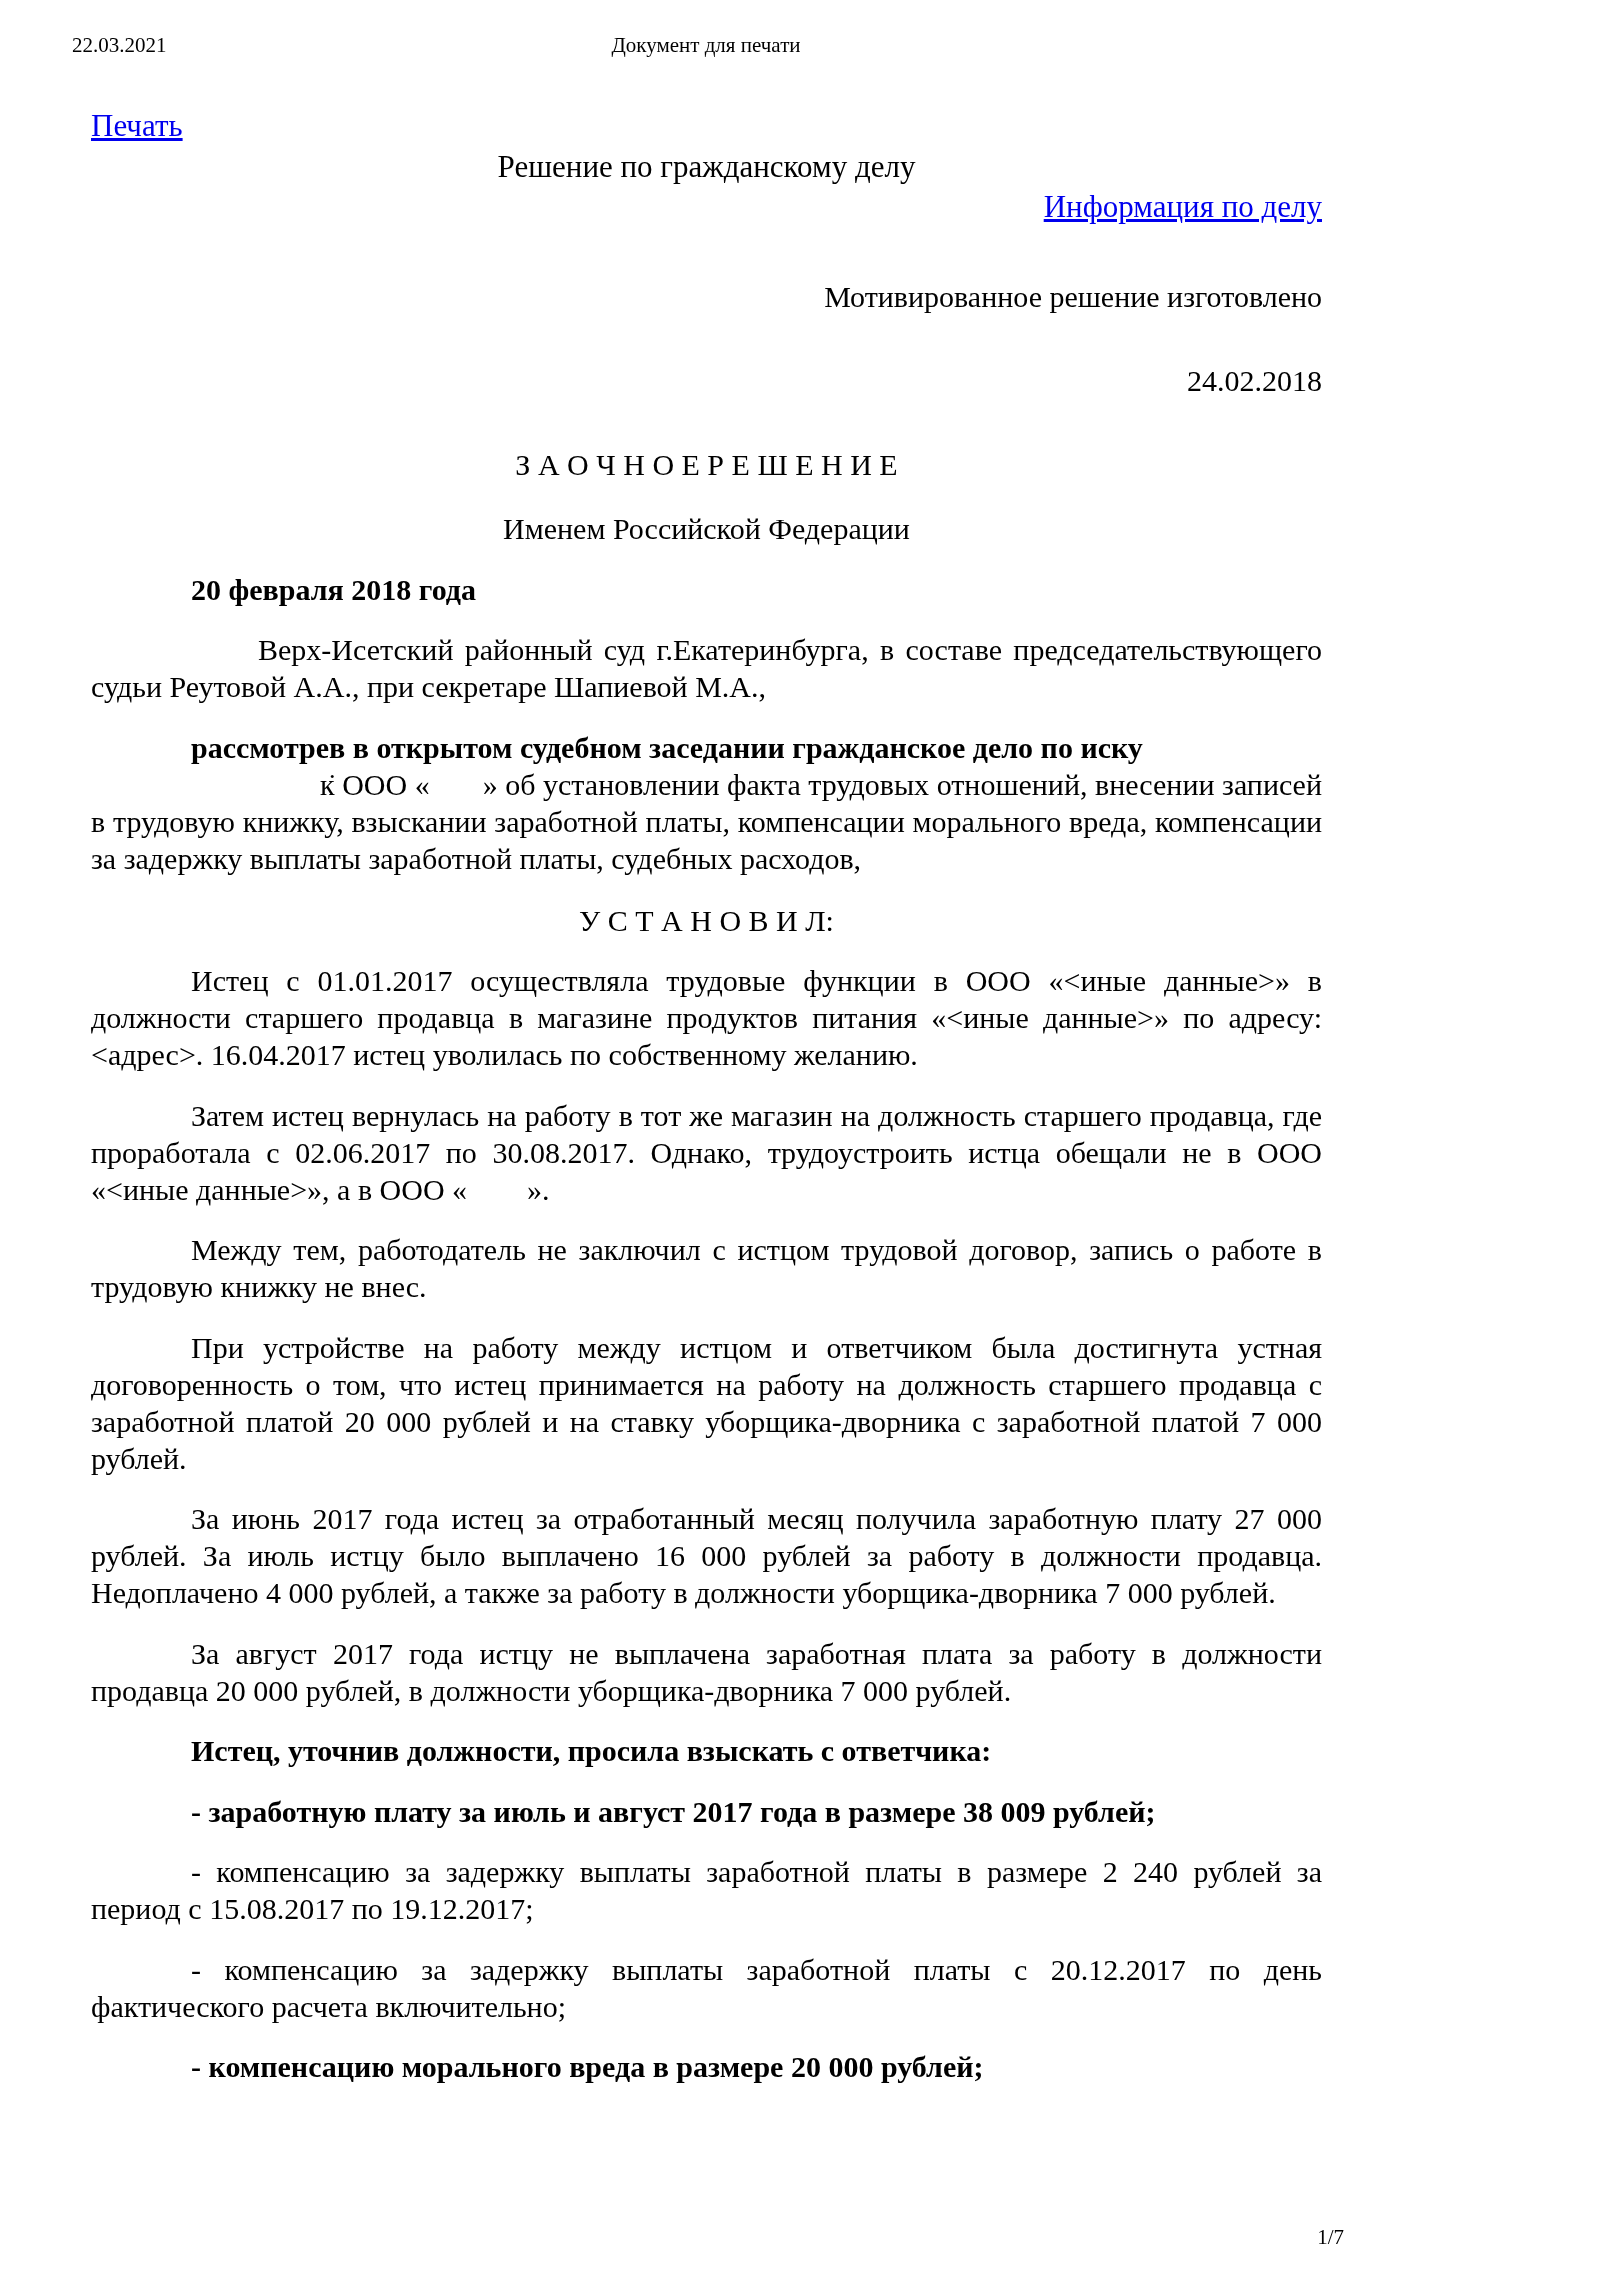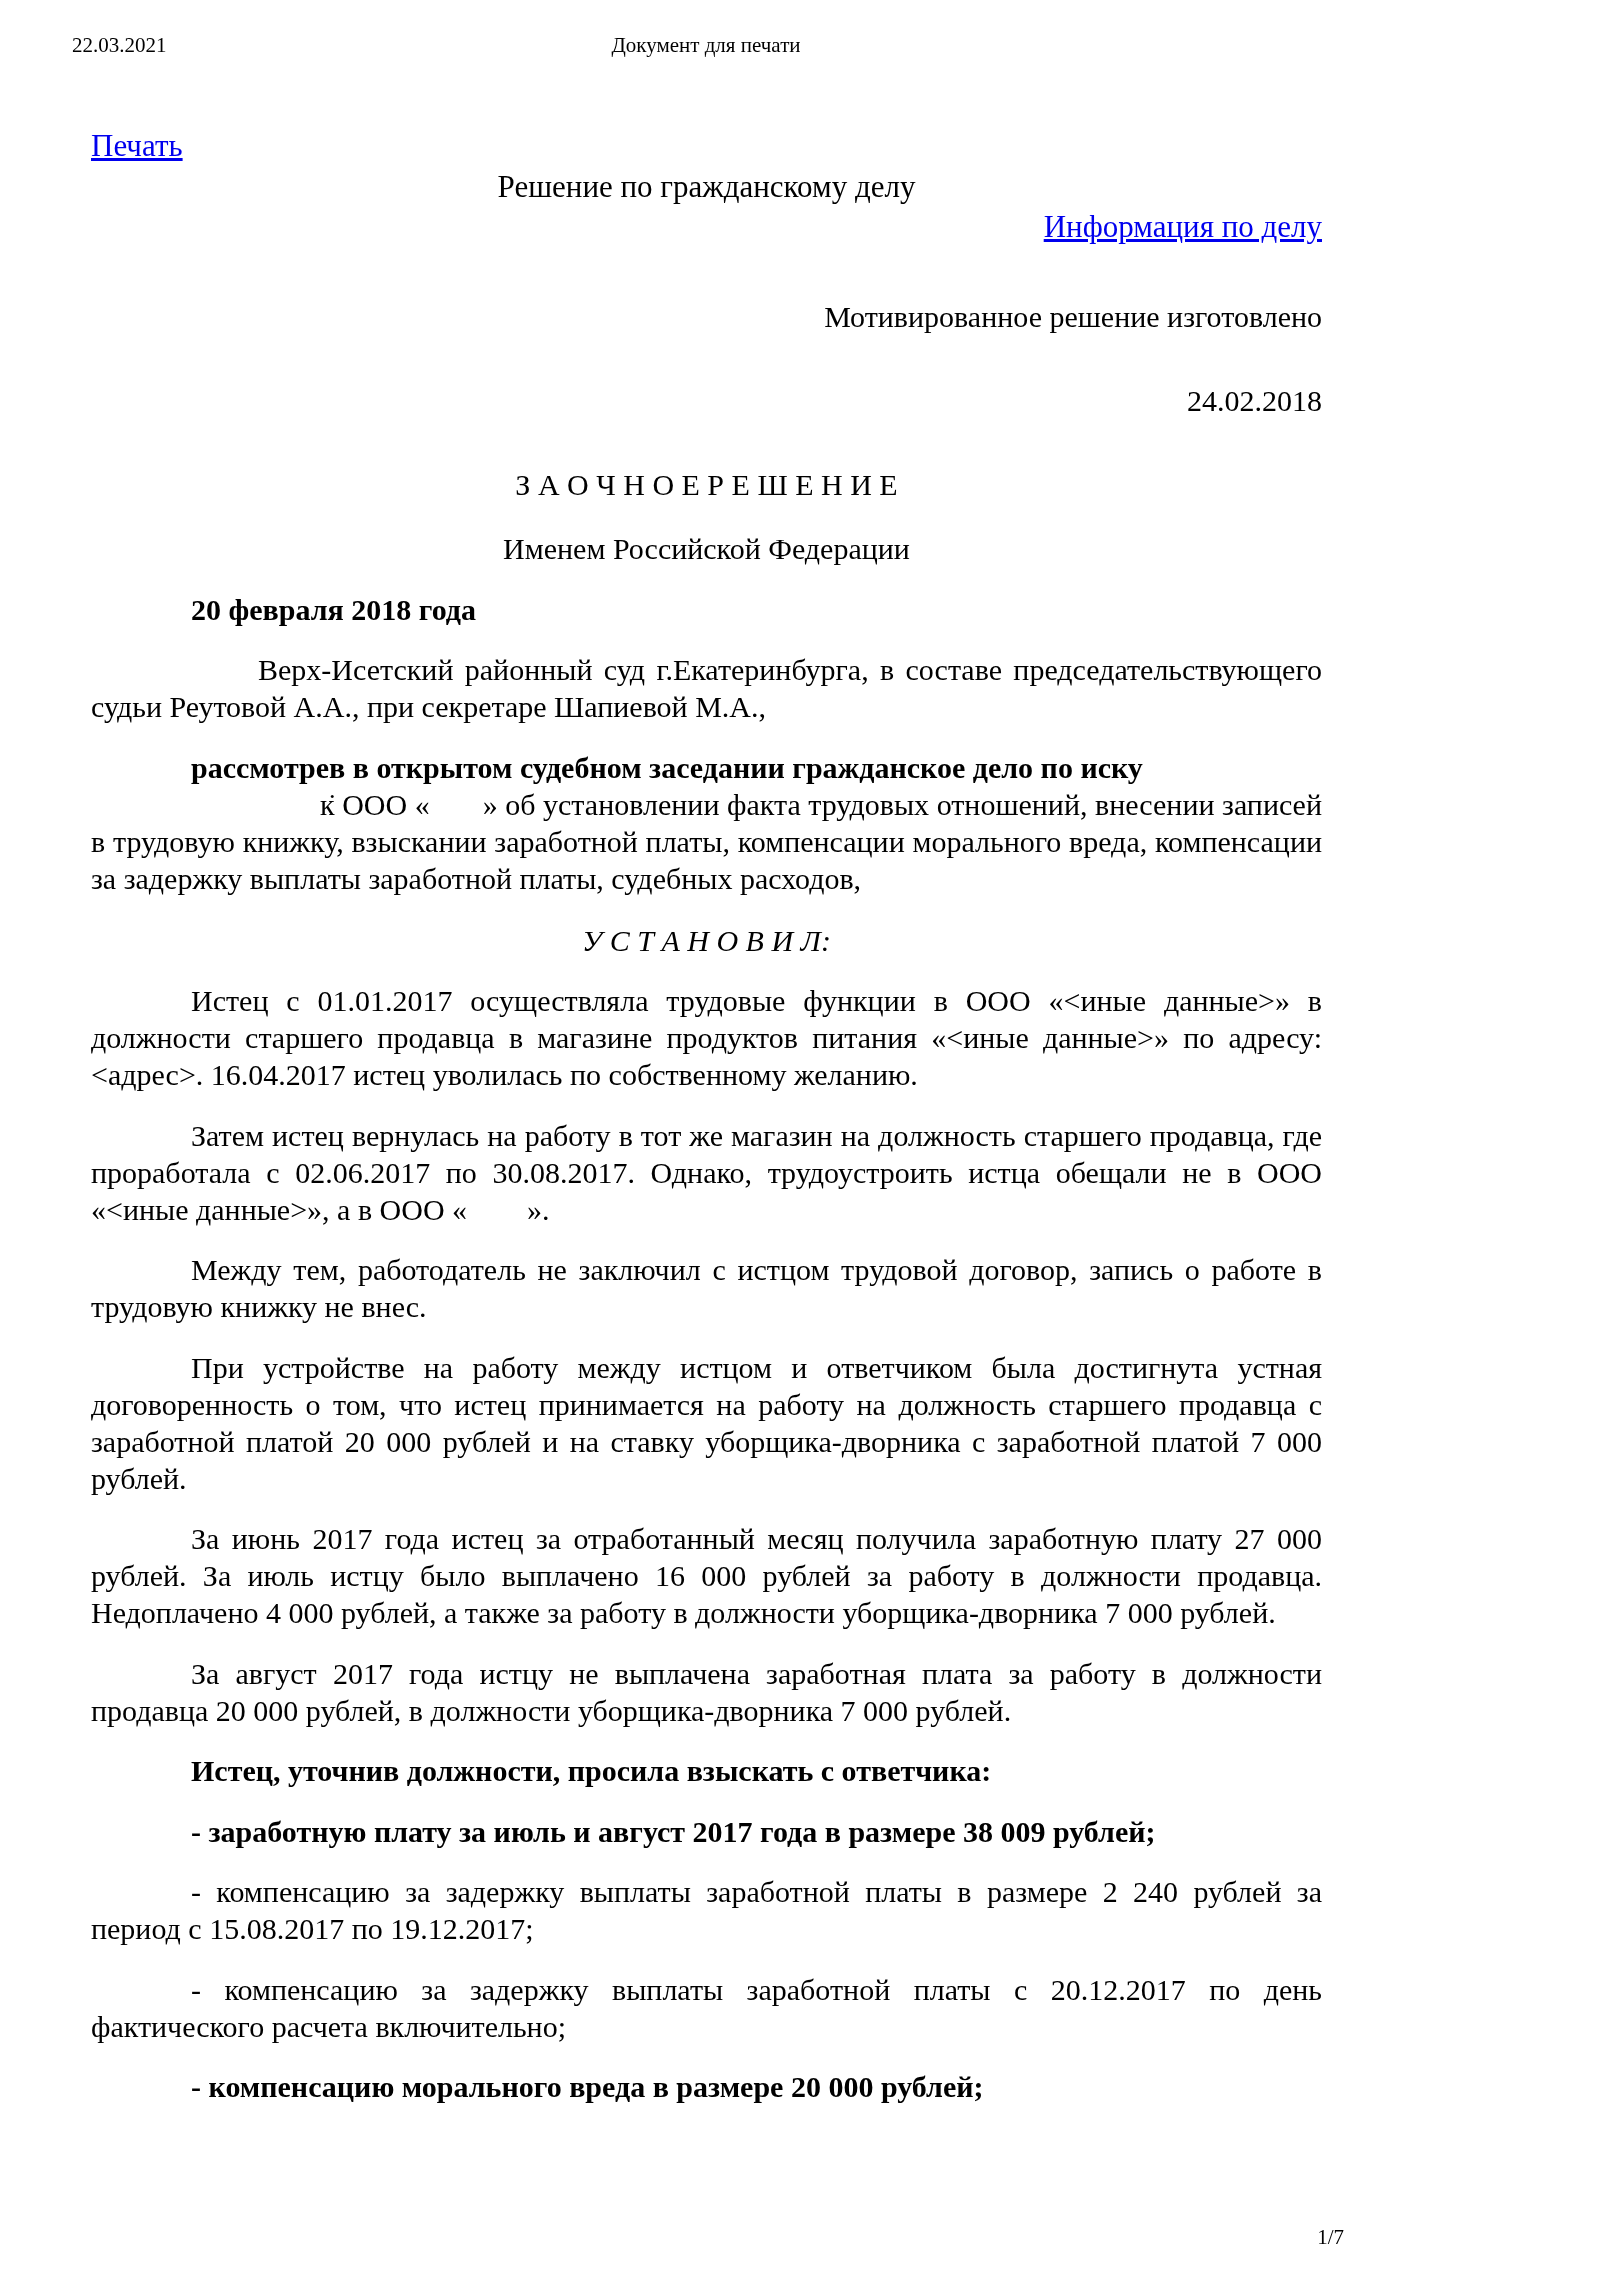--- a/index.html
+++ b/index.html
@@ -37,21 +37,21 @@
     }
     .content {
       padding: 0 90px 0 91px;
     }
     a.link {
       color: #0000ee;
       text-decoration: underline;
       cursor: pointer;
     }
     .print-link-row {
-      margin-top: 66px;
+      margin-top: 46px;
       font-size: 31px;
     }
     .doc-title {
       text-align: center;
       font-size: 31px;
       margin-top: 5.2px;
     }
     .case-info-row {
       text-align: right;
       font-size: 31px;
@@ -66,21 +66,21 @@
       text-align: right;
       margin-top: 47px;
       line-height: 37px;
     }
     .h-center {
       text-align: center;
       line-height: 37px;
     }
     .h-zaochnoe { margin-top: 47px; }
     .h-imenem   { margin-top: 27px; }
-    .h-ustanovil { margin-top: 25px; font-style: italic; }
+    .h-ustanovil { margin-top: 25px; }
     p.doc-p {
       margin: 23.5px 0 0 0;
       line-height: 37px;
       text-align: justify;
     }
     p.left { text-align: left; font-weight: bold; }
     p.no-gap { margin-top: 0; }
     .indent-1 { text-indent: 100px; }
     .indent-2 { text-indent: 167px; }
     .indent-3 { text-indent: 229px; }

